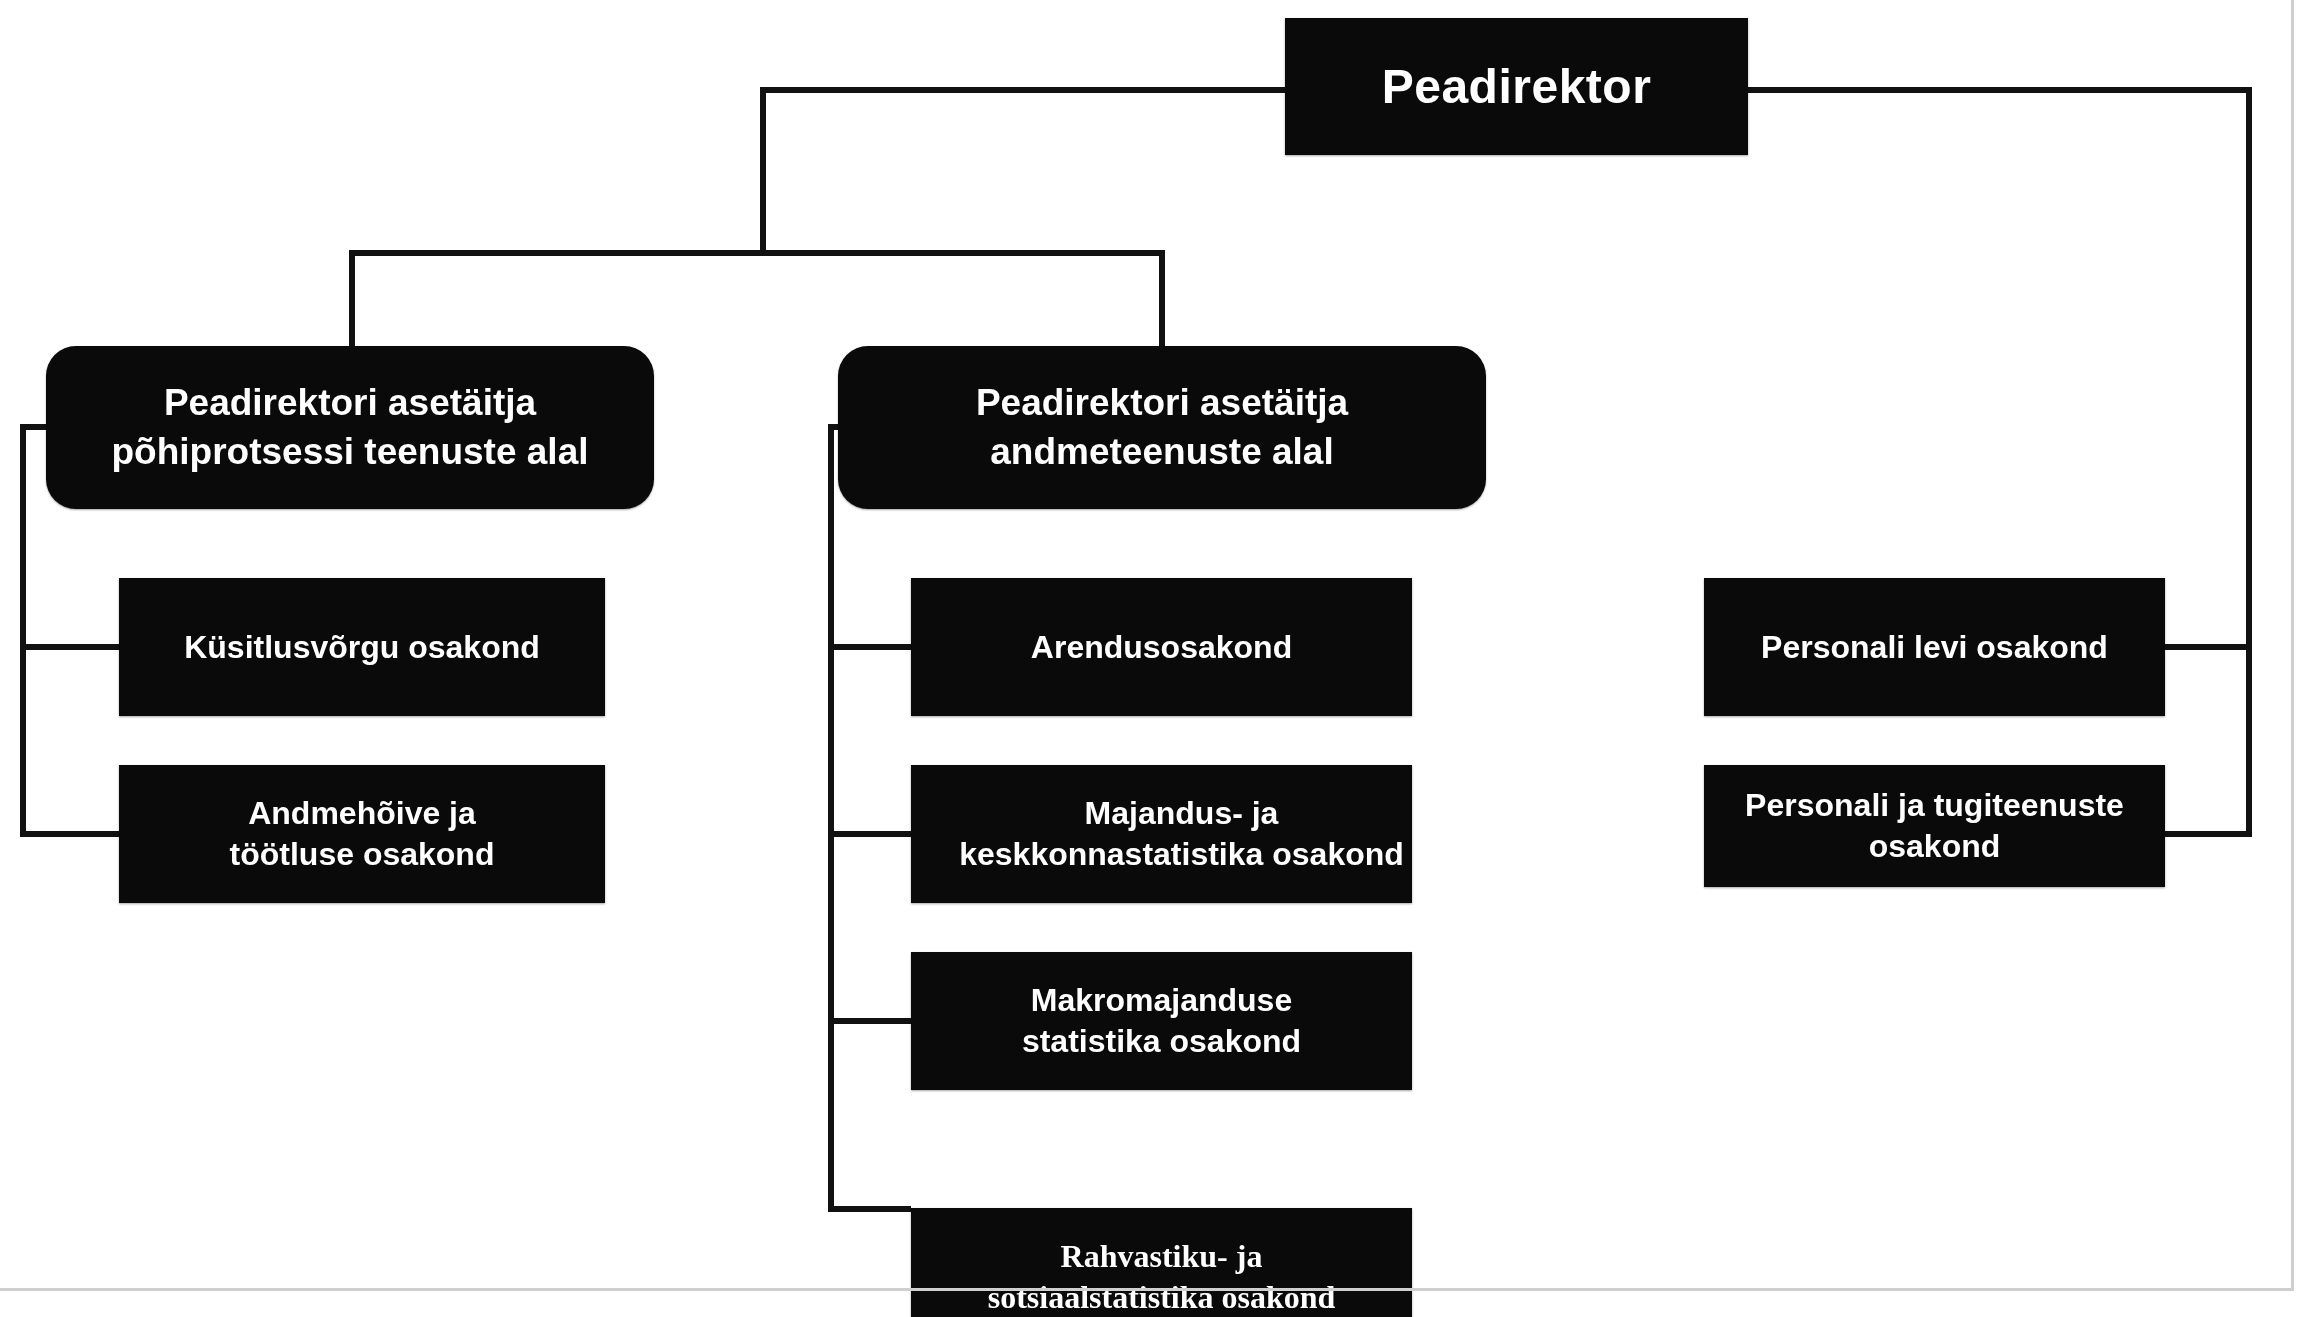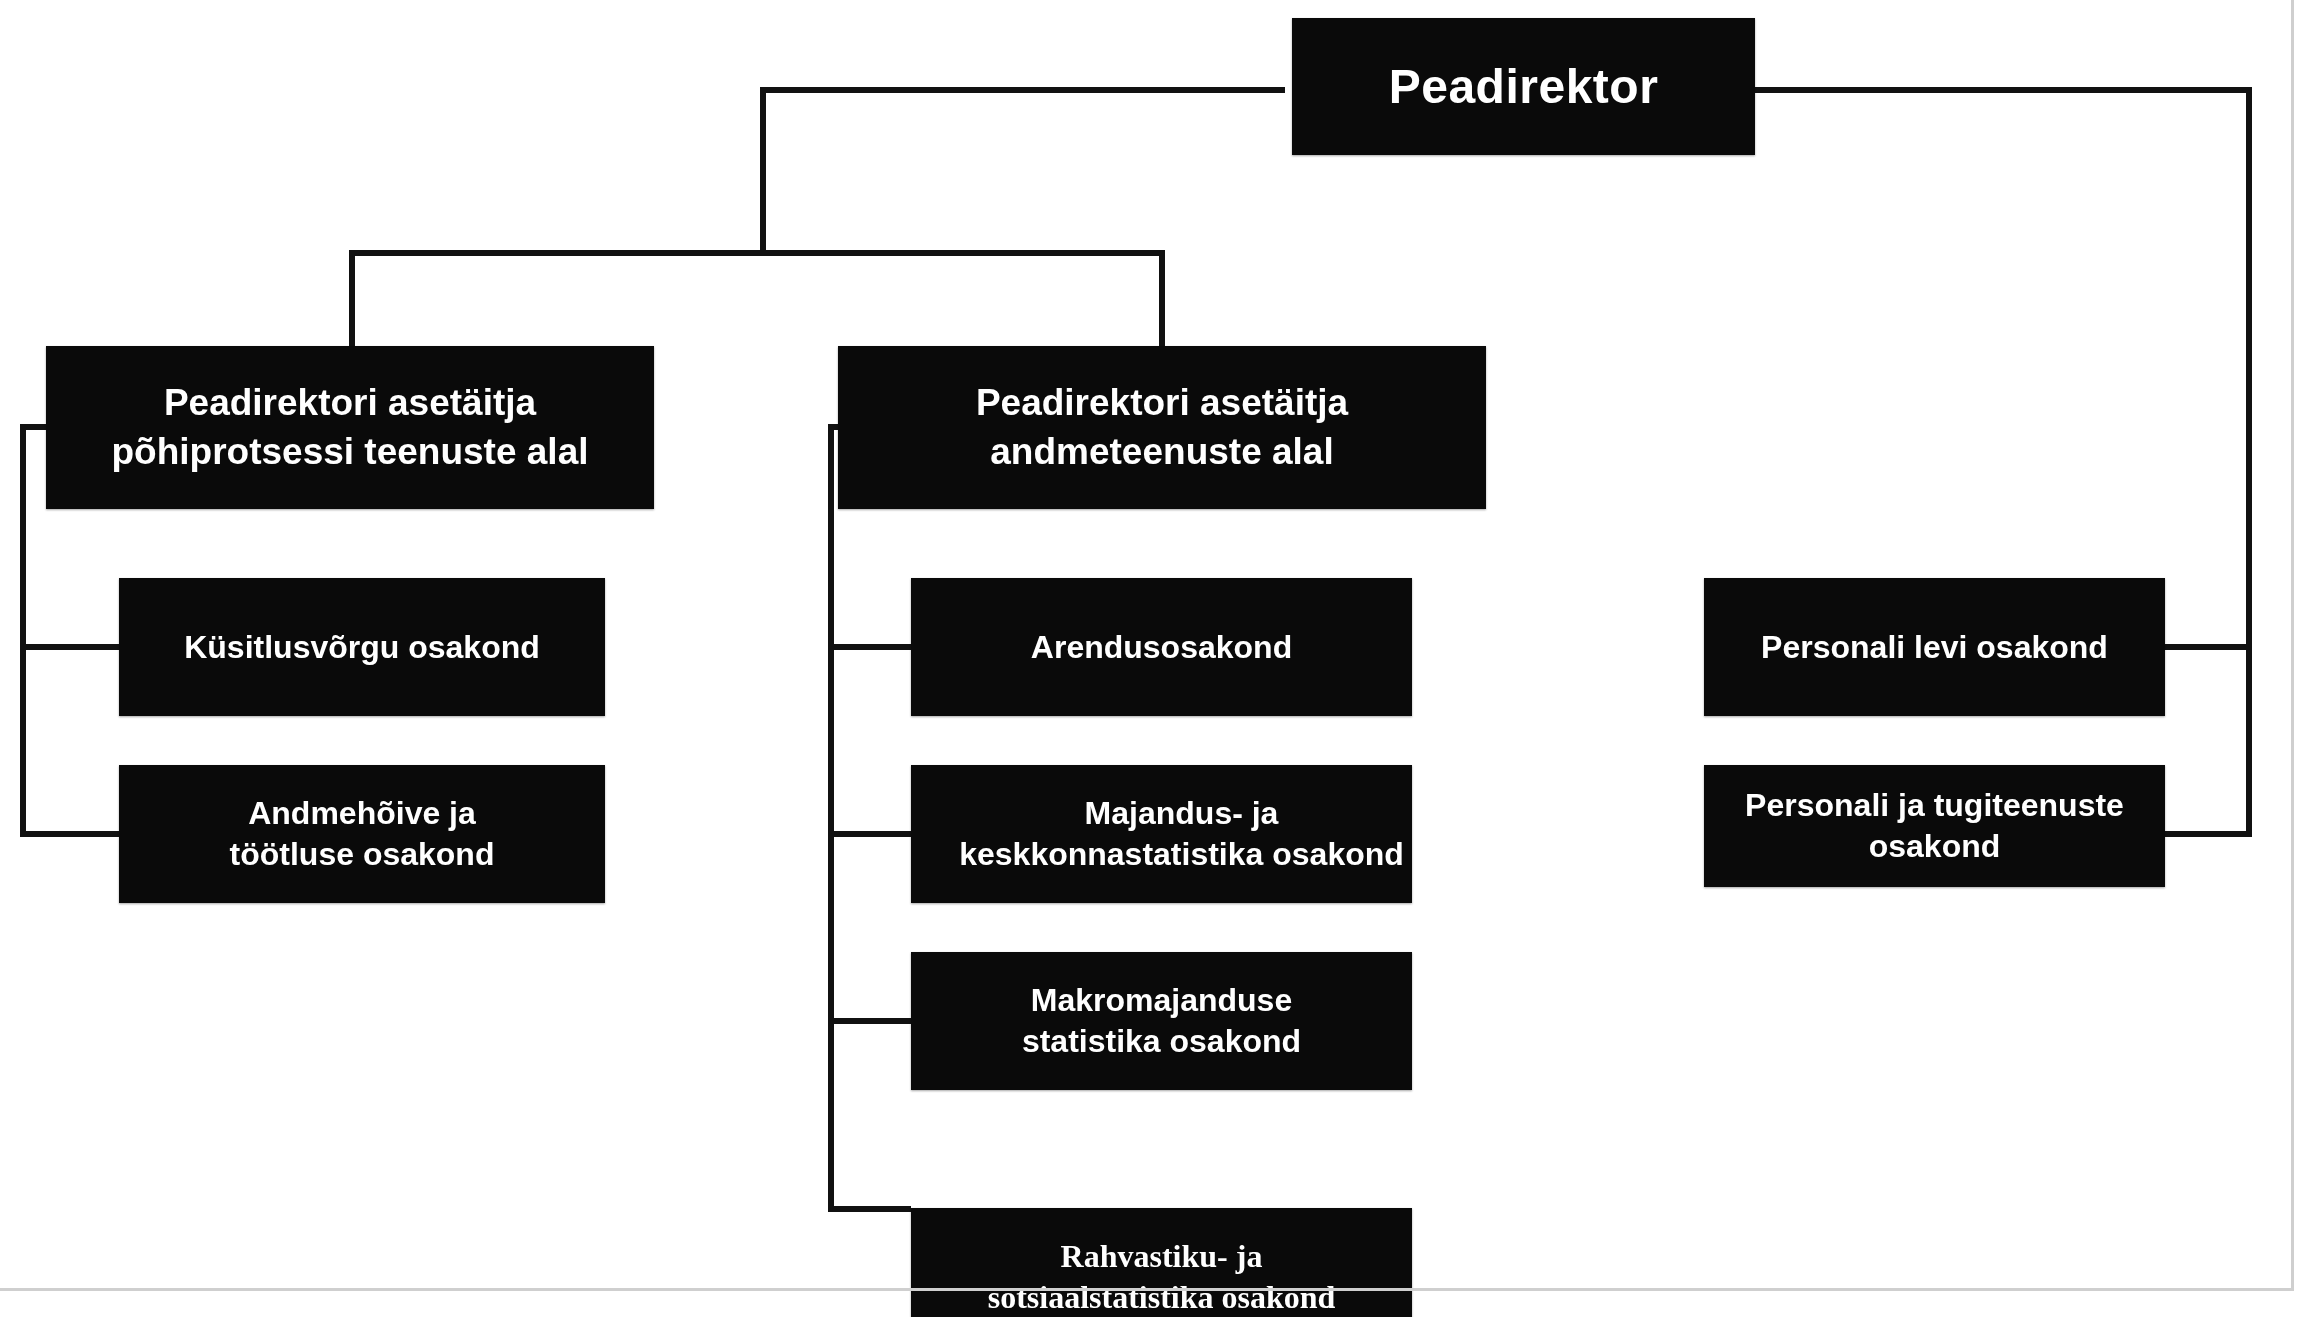--- a/index.html
+++ b/index.html
@@ -15,21 +15,21 @@
     background:var(--box-fill,#0a0a0a);
     color:var(--box-text,#ffffff);
     display:flex;align-items:center;justify-content:center;
     text-align:center;
     font-weight:700;
     white-space:pre-line;
     box-shadow:0 1px 2px rgba(0,0,0,0.35);
     box-sizing:border-box;
   }
   .node.root{font-size:48px;letter-spacing:.5px;}
-  .node.deputy{font-size:37px;line-height:1.32;}
+  .node.deputy{font-size:37px;line-height:1.32;border-radius:30px;}
   .node.dept{font-size:32px;line-height:1.28;}
   .line{
     position:absolute;
     background:var(--line-color,#111111);
   }
   .frame{
     position:absolute;
     background:var(--frame-border,#cfcfcf);
   }
 </style>
@@ -54,21 +54,21 @@
   <div class="line" style="left:828px;top:644px;width:83px;height:6px;"></div>
   <div class="line" style="left:828px;top:831px;width:83px;height:6px;"></div>
   <div class="line" style="left:828px;top:1018px;width:83px;height:6px;"></div>
   <div class="line" style="left:828px;top:1206px;width:83px;height:6px;"></div>
 
   <div class="line" style="left:1748px;top:87px;width:504px;height:6px;"></div>
   <div class="line" style="left:2246px;top:87px;width:6px;height:750px;"></div>
   <div class="line" style="left:2165px;top:644px;width:81px;height:6px;"></div>
   <div class="line" style="left:2165px;top:831px;width:81px;height:6px;"></div>
 
-  <div class="node root" style="left:1285px;top:18px;width:463px;height:137px;margin-left:7px;">Peadirektor</div>
+  <div class="node root" style="left:1285px;top:18px;width:463px;height:137px;">Peadirektor</div>
 
   <div class="node deputy" style="left:46px;top:346px;width:608px;height:163px;">Peadirektori asetäitja
 põhiprotsessi teenuste alal</div>
 
   <div class="node deputy" style="left:838px;top:346px;width:648px;height:163px;">Peadirektori asetäitja
 andmeteenuste alal</div>
 
   <div class="node dept" style="left:119px;top:578px;width:486px;height:138px;">Küsitlusvõrgu osakond</div>
 
   <div class="node dept" style="left:119px;top:765px;width:486px;height:138px;">Andmehõive ja

